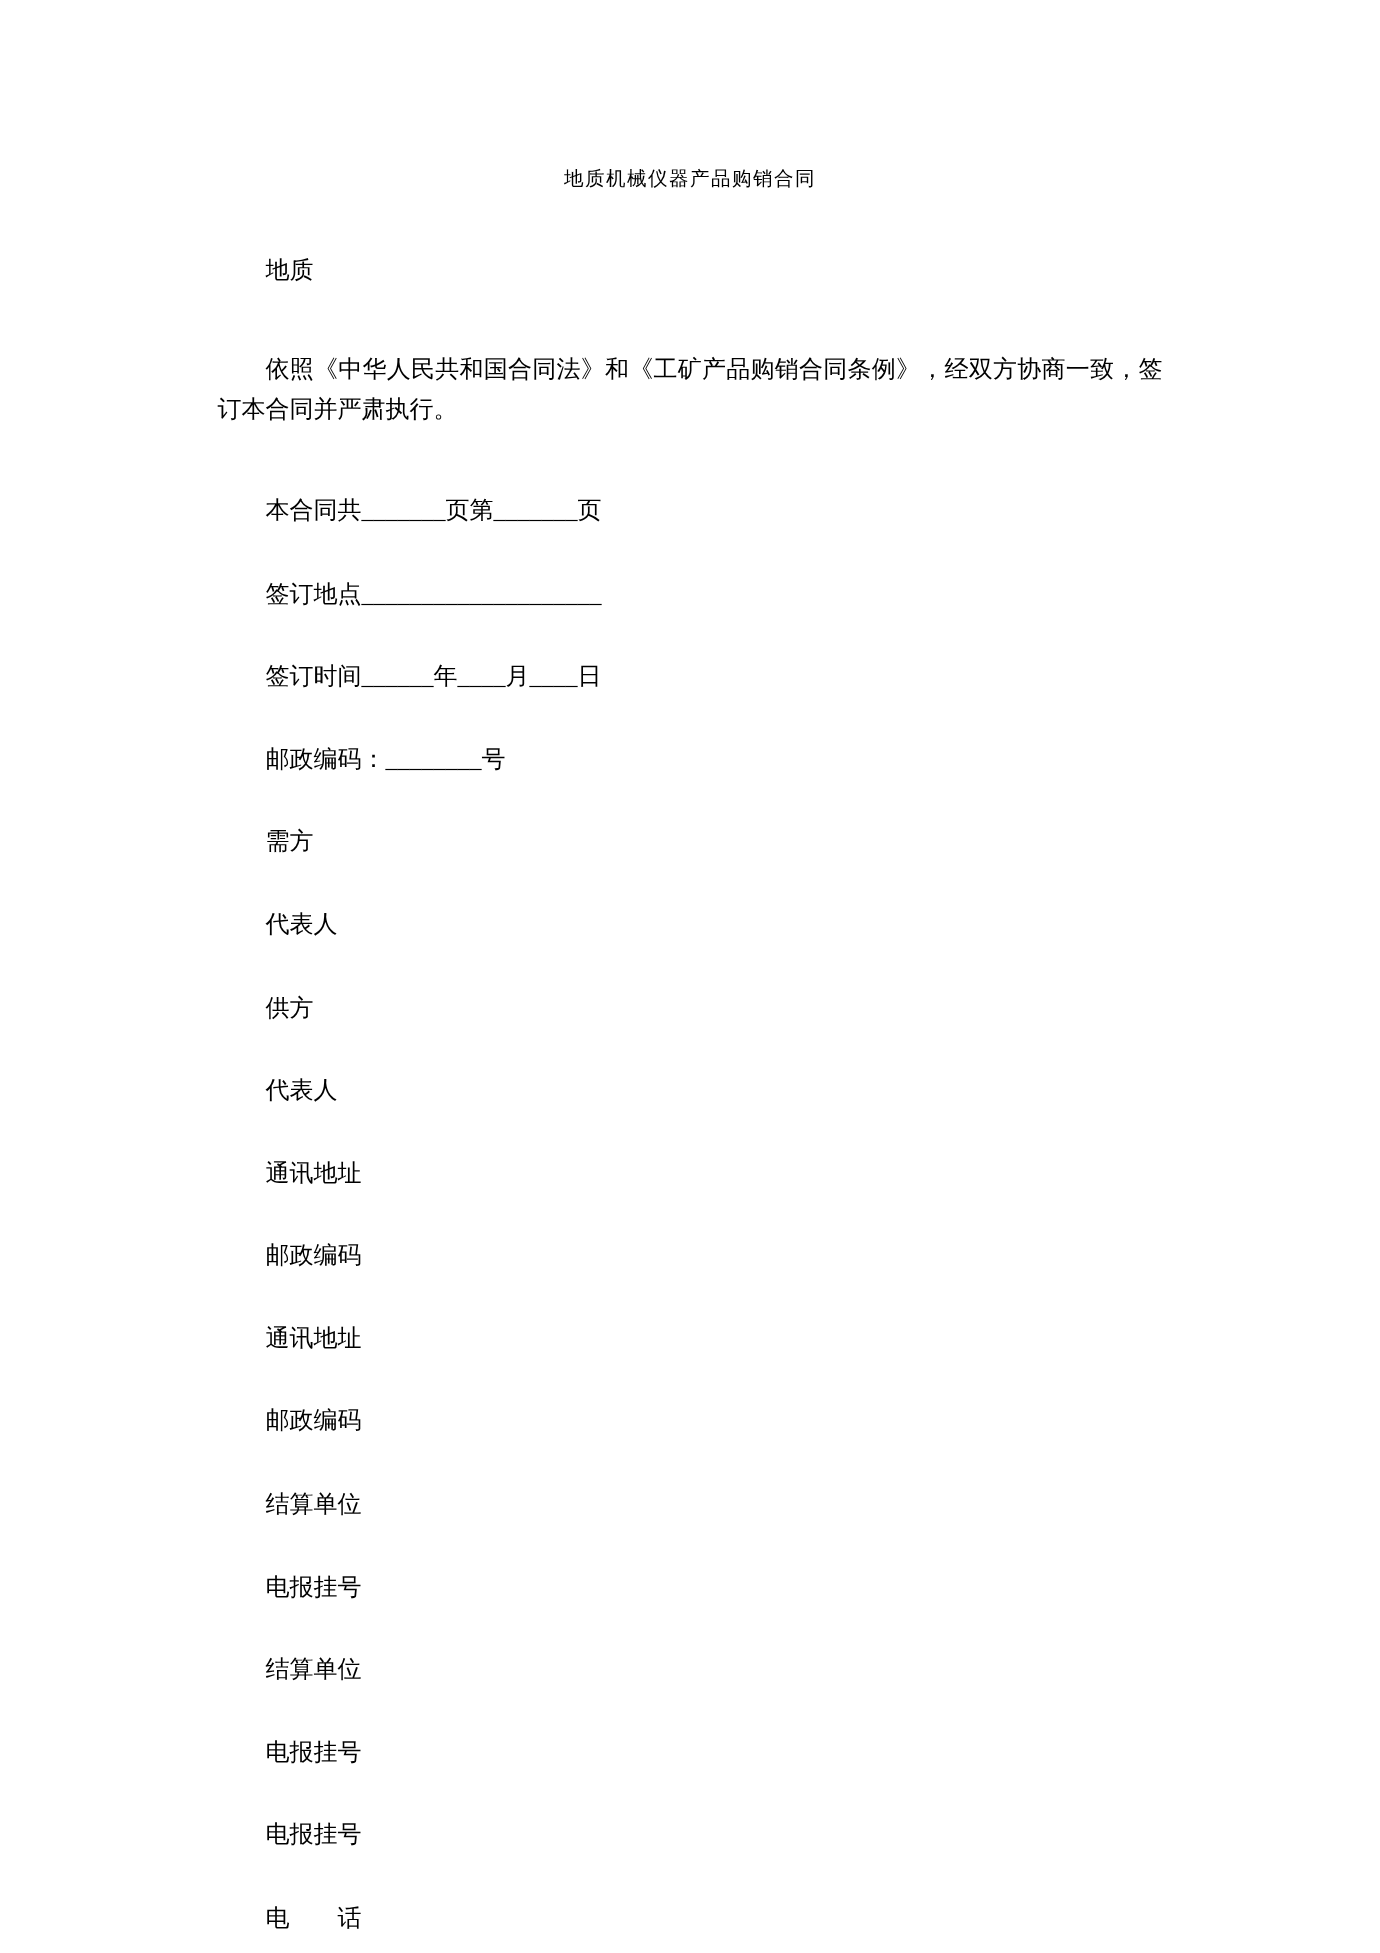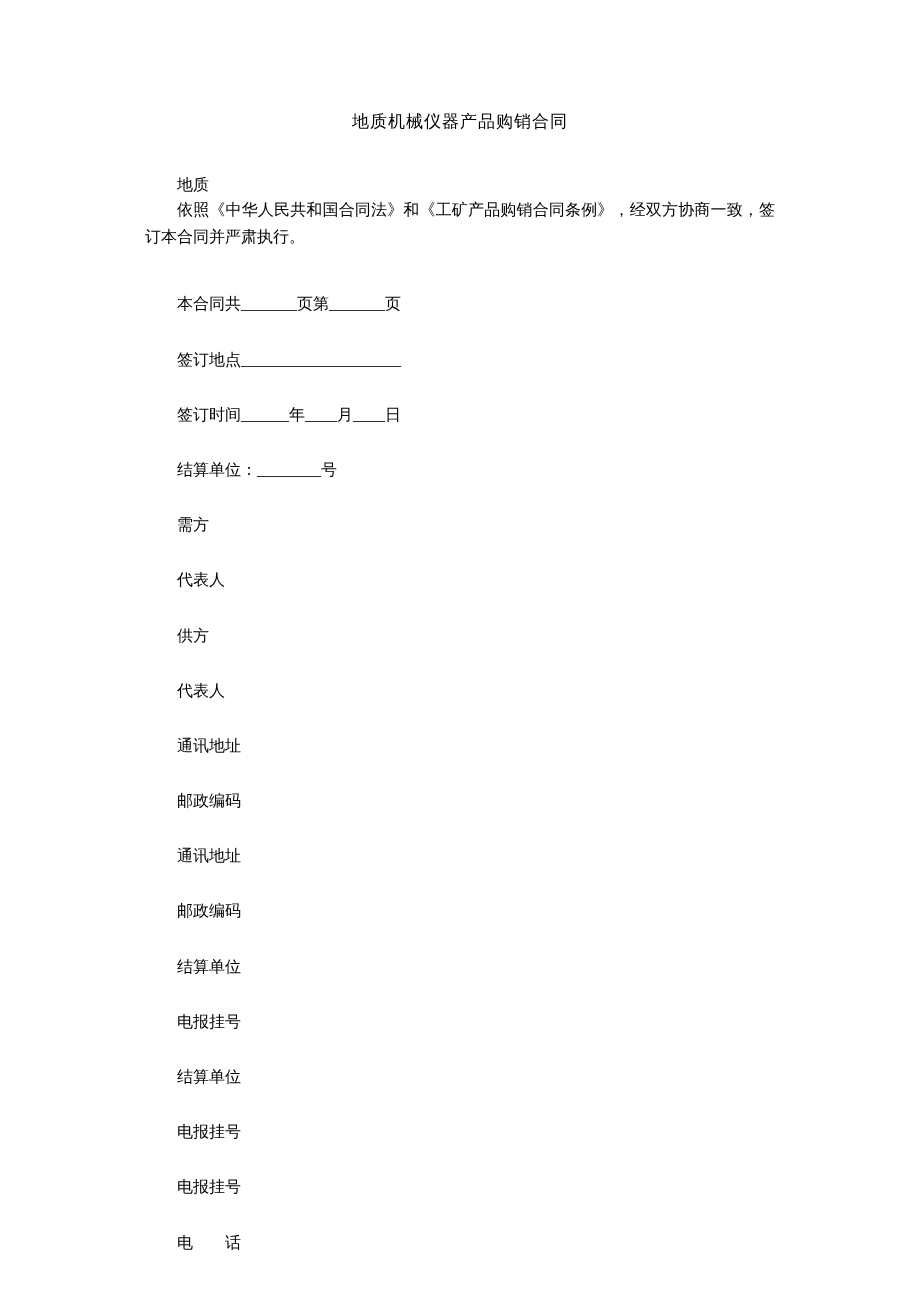--- a/index.html
+++ b/index.html
@@ -7,26 +7,27 @@
     width: 920px;
     height: 1302px;
     background: #ffffff;
     font-family: "SimSun", "宋体", serif;
     font-size: 16px;
     color: #000000;
     padding: 110px 145px 80px 145px;
   }
   .title {
     text-align: center;
-    font-size: 17px;
+    font-size: 13px;
     margin-bottom: 42px;
     letter-spacing: 1px;
   }
   .first-line {
     text-indent: 2em;
+    margin-bottom: 42px;
   }
   .justify-para {
     text-align: justify;
     text-indent: 2em;
     line-height: 1.7;
     margin-bottom: 40px;
   }
   .field-line {
     text-indent: 2em;
     line-height: 1.7;
@@ -38,21 +39,21 @@
 
 <div class="title">地质机械仪器产品购销合同</div>
 
 <div class="first-line">地质</div>
 
 <div class="justify-para">依照《中华人民共和国合同法》和《工矿产品购销合同条例》，经双方协商一致，签订本合同并严肃执行。</div>
 
 <div class="field-line">本合同共_______页第_______页</div>
 <div class="field-line">签订地点____________________</div>
 <div class="field-line">签订时间______年____月____日</div>
-<div class="field-line">结算单位：________号</div>
+<div class="field-line">邮政编码：________号</div>
 <div class="field-line">需方</div>
 <div class="field-line">代表人</div>
 <div class="field-line">供方</div>
 <div class="field-line">代表人</div>
 <div class="field-line">通讯地址</div>
 <div class="field-line">邮政编码</div>
 <div class="field-line">通讯地址</div>
 <div class="field-line">邮政编码</div>
 <div class="field-line">结算单位</div>
 <div class="field-line">电报挂号</div>

